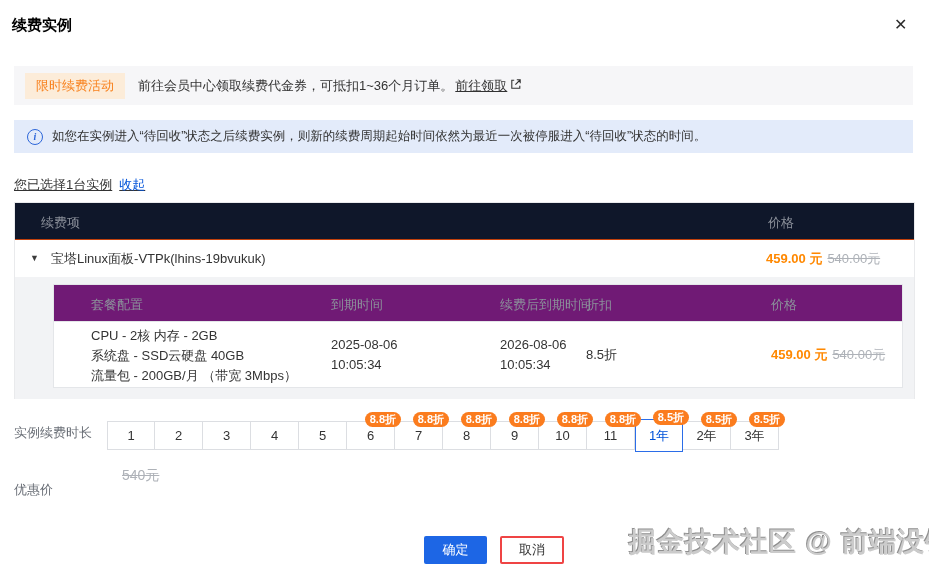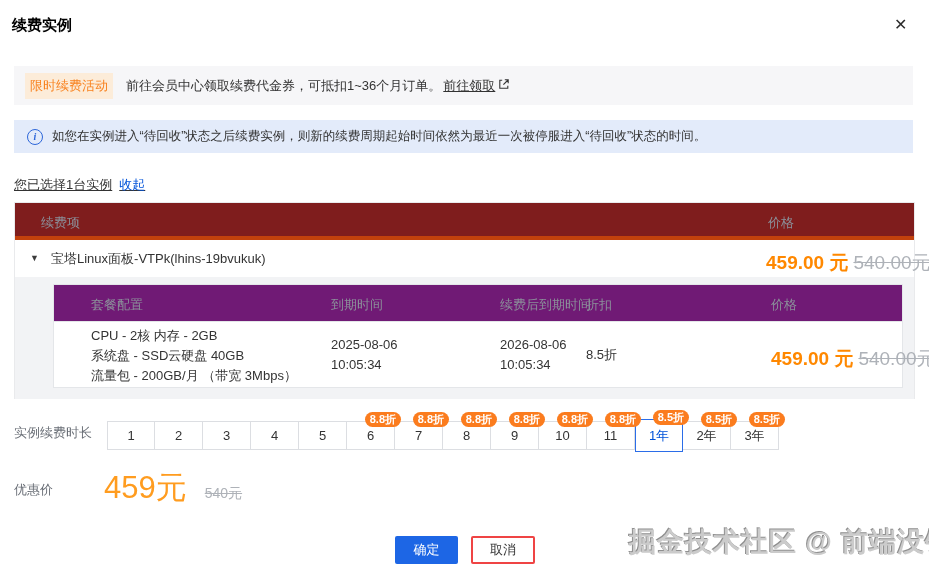--- a/index.html
+++ b/index.html
@@ -9,41 +9,41 @@
     -webkit-font-smoothing:antialiased;
   }
   .abs{position:absolute;}
 
   
   .dlg-title{left:12px;top:16px;font-size:15px;font-weight:bold;color:#000;}
   .dlg-close{left:894px;top:15px;font-size:16px;color:#2b2b2b;cursor:pointer;line-height:20px;}
 
   
   .promo{left:14px;top:66px;width:899px;height:39px;background:#f6f6f8;display:flex;align-items:center;box-sizing:border-box;padding-left:11px;font-size:13px;color:#333;}
-  .promo-badge{background:#fcecd9;color:#f8821f;padding:4px 5px;margin-right:13px;font-size:13px;}
+  .promo-badge{background:#fcecd9;color:#f8821f;padding:4px 11px;margin-right:13px;font-size:13px;}
   .promo-link{color:#333;text-decoration:underline;margin-left:2px;cursor:pointer;}
   .ext-ico{display:inline-block;vertical-align:-1px;margin-left:3px;}
 
   
   .info{left:14px;top:120px;width:899px;height:33px;background:#e3ebfa;display:flex;align-items:center;box-sizing:border-box;padding-left:13px;font-size:12.5px;color:#333;}
   .info-ico{width:14px;height:14px;border:1px solid #2c66d9;border-radius:50%;color:#2c66d9;font-size:10px;font-style:italic;font-weight:bold;display:inline-flex;align-items:center;justify-content:center;margin-right:9px;flex:0 0 auto;font-family:"Liberation Serif",serif;}
 
   
   .sel-line{left:14px;top:176px;font-size:13px;color:#333;text-decoration:underline;}
   .collapse-link{color:#0052d9;margin-left:7px;cursor:pointer;}
 
   
   .otable{left:14px;top:202px;width:901px;height:197px;border:1px solid #e9eaec;box-sizing:border-box;background:#fff;}
-  .ot-head{position:relative;height:37px;background:#7f1d1d;border-bottom:4px solid #c2410c;box-sizing:border-box;}
+  .ot-head{position:relative;height:37px;background:#0f172a;border-bottom:1px solid #c2410c;box-sizing:border-box;}
   .ot-head .h-item{position:absolute;left:26px;top:11px;font-size:13px;color:#8b909a;}
   .ot-head .h-price{position:absolute;left:753px;top:11px;font-size:13px;color:#8b909a;}
   .ot-row{position:relative;height:37px;background:#fff;}
   .caret{position:absolute;left:15px;top:13px;font-size:9px;color:#3c3c3c;cursor:pointer;}
   .inst-name{position:absolute;left:36px;top:10px;font-size:13px;color:#333;}
-  .price-line{white-space:nowrap;font-size:19px;}
+  .price-line{white-space:nowrap;font-size:13px;}
   .p-cur{color:#ff8800;font-weight:bold;}
   .p-unit{color:#ff8800;font-weight:bold;}
   .p-old{color:#aeb2b8;text-decoration:line-through;margin-left:5px;font-weight:normal;}
   .ot-row .price-line{position:absolute;left:751px;top:10px;}
 
   
   .ot-detail{position:relative;height:122px;background:#f2f3f5;}
   .itable{position:absolute;left:38px;top:7px;width:850px;height:104px;border:1px solid #e4e6e9;box-sizing:border-box;background:#fff;}
   .it-head{position:relative;height:37px;background:#701a75;border-bottom:1px solid #e4e6e9;box-sizing:border-box;font-size:13px;color:#8b909a;}
   .it-head span{position:absolute;top:11px;}
@@ -62,21 +62,21 @@
   .dur-cell.sel{height:33px;margin-top:-2px;border:1px solid #2b6de8;color:#0052d9;z-index:1;}
   .dur-badge{position:absolute;top:-10px;right:-7px;background:#fb7c1e;color:#fff;font-size:11px;font-weight:bold;line-height:15px;padding:0 5px;border-radius:8px;white-space:nowrap;z-index:2;margin-left:28px;}
 
   
   .sum-label{left:14px;top:481px;font-size:13px;color:#696e76;}
   .sum-price{left:104px;top:467px;display:flex;align-items:baseline;}
   .sum-cur{font-size:31px;color:#ff9c1f;}
   .sum-old{font-size:14px;color:#aeb2b8;text-decoration:line-through;margin-left:18px;}
 
   
-  .btn{box-sizing:border-box;font-size:13px;border-radius:2px;display:flex;align-items:center;justify-content:center;cursor:pointer;}
+  .btn{box-sizing:border-box;font-size:13px;border-radius:2px;display:flex;align-items:center;justify-content:center;cursor:pointer;margin-left:29px;}
   .btn-confirm{left:395px;top:536px;width:63px;height:28px;background:#1d66e5;color:#fff;border:none;}
   .btn-cancel{left:471px;top:536px;width:64px;height:28px;background:#fff;color:#333;border:2px solid #ef4444;}
 
   
   .watermark{left:629px;top:524px;font-size:27px;font-weight:bold;color:#cbcbcb;letter-spacing:1px;text-shadow:-1px -1px 0 #8f8f8f,1px 1px 0 #ffffff;white-space:nowrap;}
 </style>
 </head>
 <body>
 
 <div class="abs dlg-title">续费实例</div>
@@ -192,20 +192,19 @@
       <span>2年</span>
     </div>
   <div class="dur-cell">
       <span class="dur-badge">8.5折</span>
       <span>3年</span>
     </div>
 </div>
 
 <div class="abs sum-label">优惠价</div>
 <div class="abs sum-price">
-  <span class="sum-cur">459元</span>
   <span class="sum-old">540元</span>
 </div>
 
 <div class="abs btn btn-confirm">确定</div>
 <div class="abs btn btn-cancel">取消</div>
 
 <div class="abs watermark">掘金技术社区 @ 前端没钱</div>
 
 </body></html>

